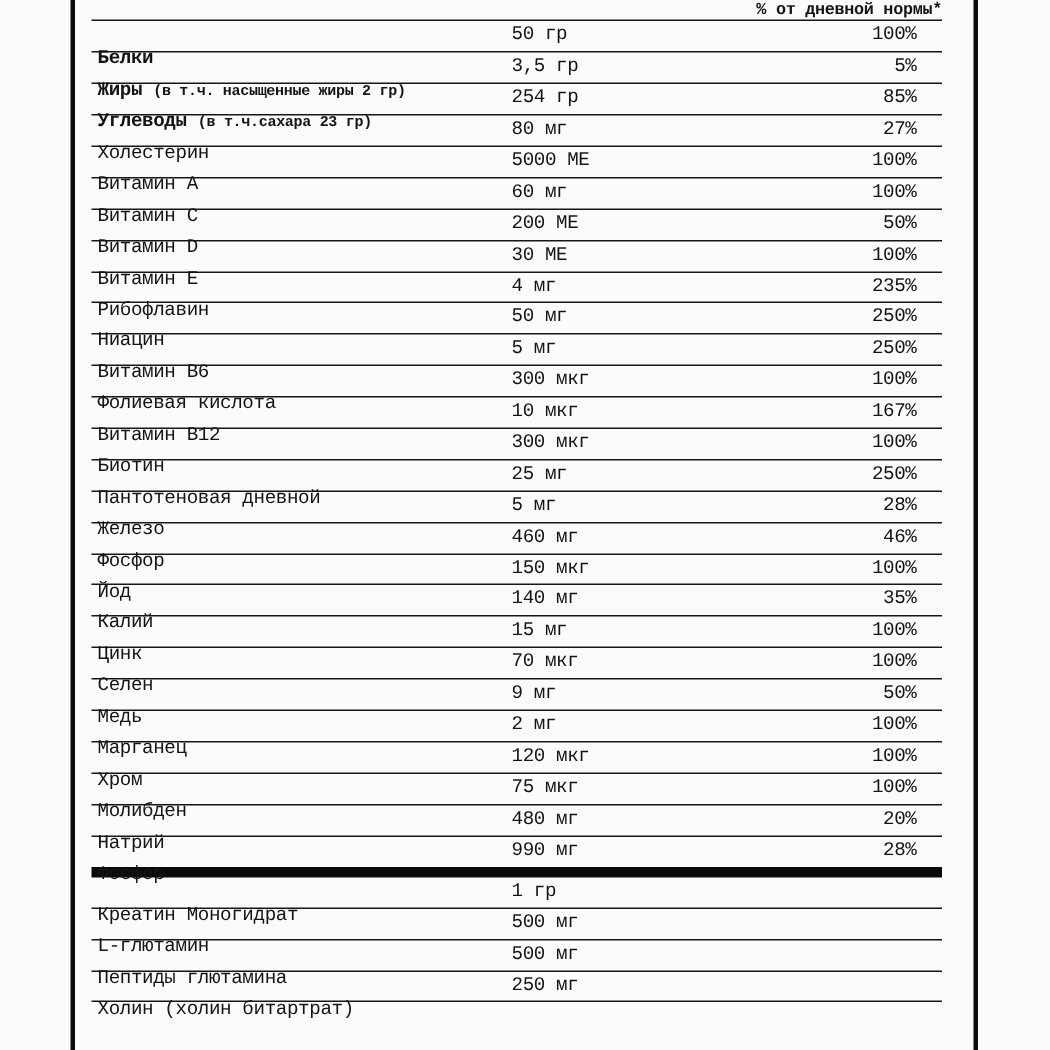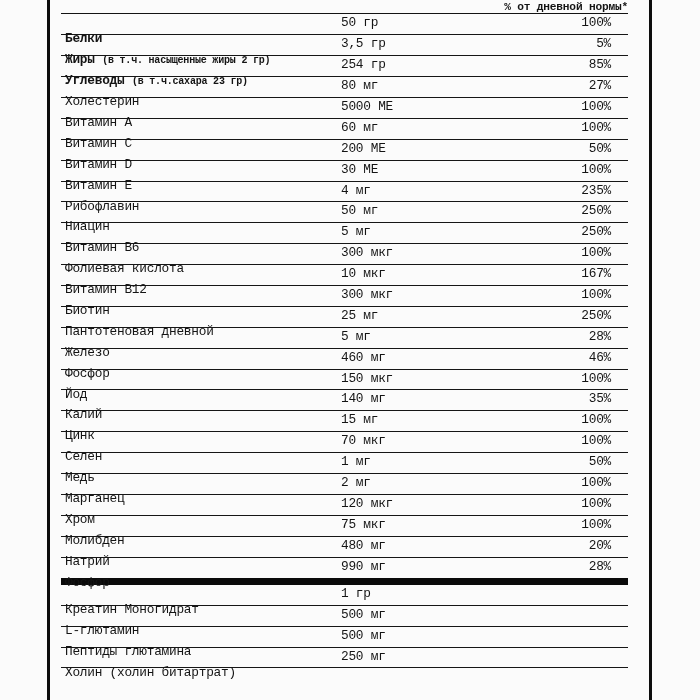--- a/index.html
+++ b/index.html
@@ -145,21 +145,21 @@
           <span class="value">15 мг</span>
           <span class="pct">100%</span>
         </div>
         <div class="row">
           <span class="label"><span class="label-main">Селен</span></span>
           <span class="value">70 мкг</span>
           <span class="pct">100%</span>
         </div>
         <div class="row">
           <span class="label"><span class="label-main">Медь</span></span>
-          <span class="value">1 мг</span>
+          <span class="value">9 мг</span>
           <span class="pct">50%</span>
         </div>
         <div class="row">
           <span class="label"><span class="label-main">Марганец</span></span>
           <span class="value">2 мг</span>
           <span class="pct">100%</span>
         </div>
         <div class="row">
           <span class="label"><span class="label-main">Хром</span></span>
           <span class="value">120 мкг</span>

